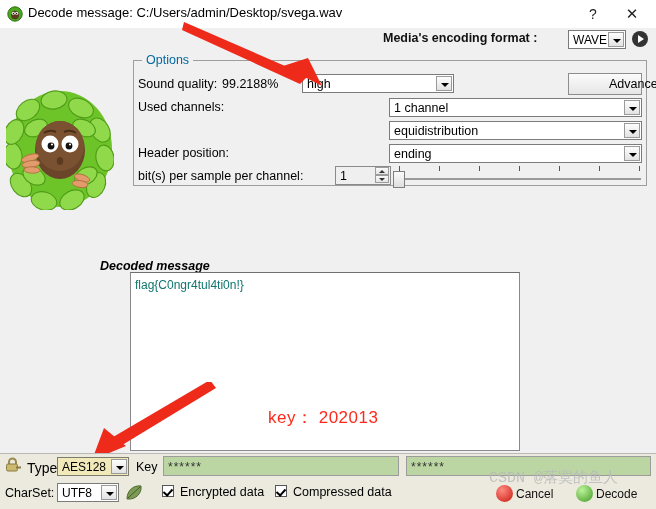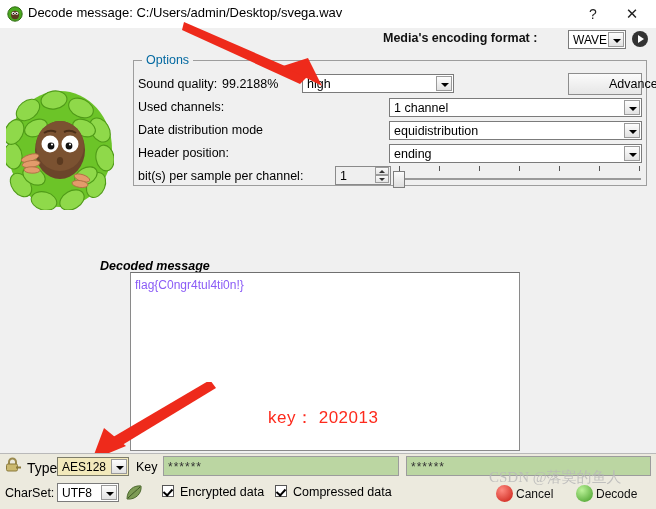--- a/index.html
+++ b/index.html
@@ -70,21 +70,21 @@
   .slider .track{position:absolute;left:6px;top:16px;width:242px;height:2px;background:#9a9a9a;}
   .slider .tick{position:absolute;top:4px;width:1px;height:5px;background:#555;}
   .slider .thumb{position:absolute;left:0px;top:9px;width:12px;height:17px;
     background:linear-gradient(#fbfbfb,#dedede);border:1px solid #7e7e7e;box-sizing:border-box;}
 
   
   .dm-label{position:absolute;left:100px;top:259px;font-size:12.5px;font-style:italic;
     font-weight:bold;color:#000;}
   .dm-box{position:absolute;left:130px;top:272px;width:390px;height:179px;
     background:#fff;border:1px solid #8a8a8a;border-top-color:#6f6f6f;box-sizing:border-box;}
-  .dm-text{position:absolute;left:4px;top:5px;font-size:12px;color:#8b5cf6;
+  .dm-text{position:absolute;left:4px;top:5px;font-size:12px;color:#0f766e;
     font-family:"Liberation Sans",sans-serif;}
 
   
   .keytext{position:absolute;left:268px;top:406px;font-size:17px;color:#fd2a1c;
     font-family:"Liberation Sans",sans-serif;letter-spacing:.5px;}
   .arrow{position:absolute;pointer-events:none;}
 
   
   .bottom{position:absolute;left:0;top:453px;width:656px;height:56px;background:#eceade;
     border-top:1px solid #b9b9b9;}
@@ -112,21 +112,21 @@
   .chk::after{content:"";position:absolute;left:2px;top:1px;width:4px;height:7px;
     border:solid #000;border-width:0 2px 2px 0;transform:rotate(42deg);}
   .chk-lbl{position:absolute;top:485px;font-size:12.5px;white-space:nowrap;}
 
   .bbtn{position:absolute;top:483px;height:22px;background:#eceade;border:none;
     font-size:12px;color:#111;}
   .bbtn .ico{position:absolute;left:0px;top:2px;width:17px;height:17px;border-radius:50%;}
   .bbtn .txt{position:absolute;left:20px;top:4px;white-space:nowrap;}
 
   .watermark{position:absolute;left:489px;top:468px;font-size:15px;color:#b9b9b9;
-    font-family:Liberation Serif, serif;white-space:nowrap;opacity:.85;}
+    font-family:Liberation Mono, monospace;white-space:nowrap;opacity:.85;}
 </style>
 </head>
 <body>
 
 <div class="win">
 
   <div class="titlebar">
     <span class="title-icon">
       <svg width="16" height="16" viewBox="0 0 16 16">
         <circle cx="8" cy="8" r="7.2" fill="#4aa81e"></circle>
@@ -205,21 +205,20 @@
   <div class="btn3d" style="left:568px;top:73px;width:74px;height:22px;line-height:21px;">
     <span>Advanced</span>
   </div>
 
   <span class="lbl" style="left:138px;top:100px;">Used channels:</span>
   <div class="combo" style="left:389px;top:98px;width:253px;">
     <span class="val">1 channel</span>
     <span class="combo-btn"></span>
   </div>
 
-  <span class="lbl" style="left:138px;top:123px;">Date distribution mode</span>
   <div class="combo" style="left:389px;top:121px;width:253px;">
     <span class="val">equidistribution</span>
     <span class="combo-btn"></span>
   </div>
 
   <span class="lbl" style="left:138px;top:146px;">Header position:</span>
   <div class="combo" style="left:389px;top:144px;width:253px;">
     <span class="val">ending</span>
     <span class="combo-btn"></span>
   </div>

